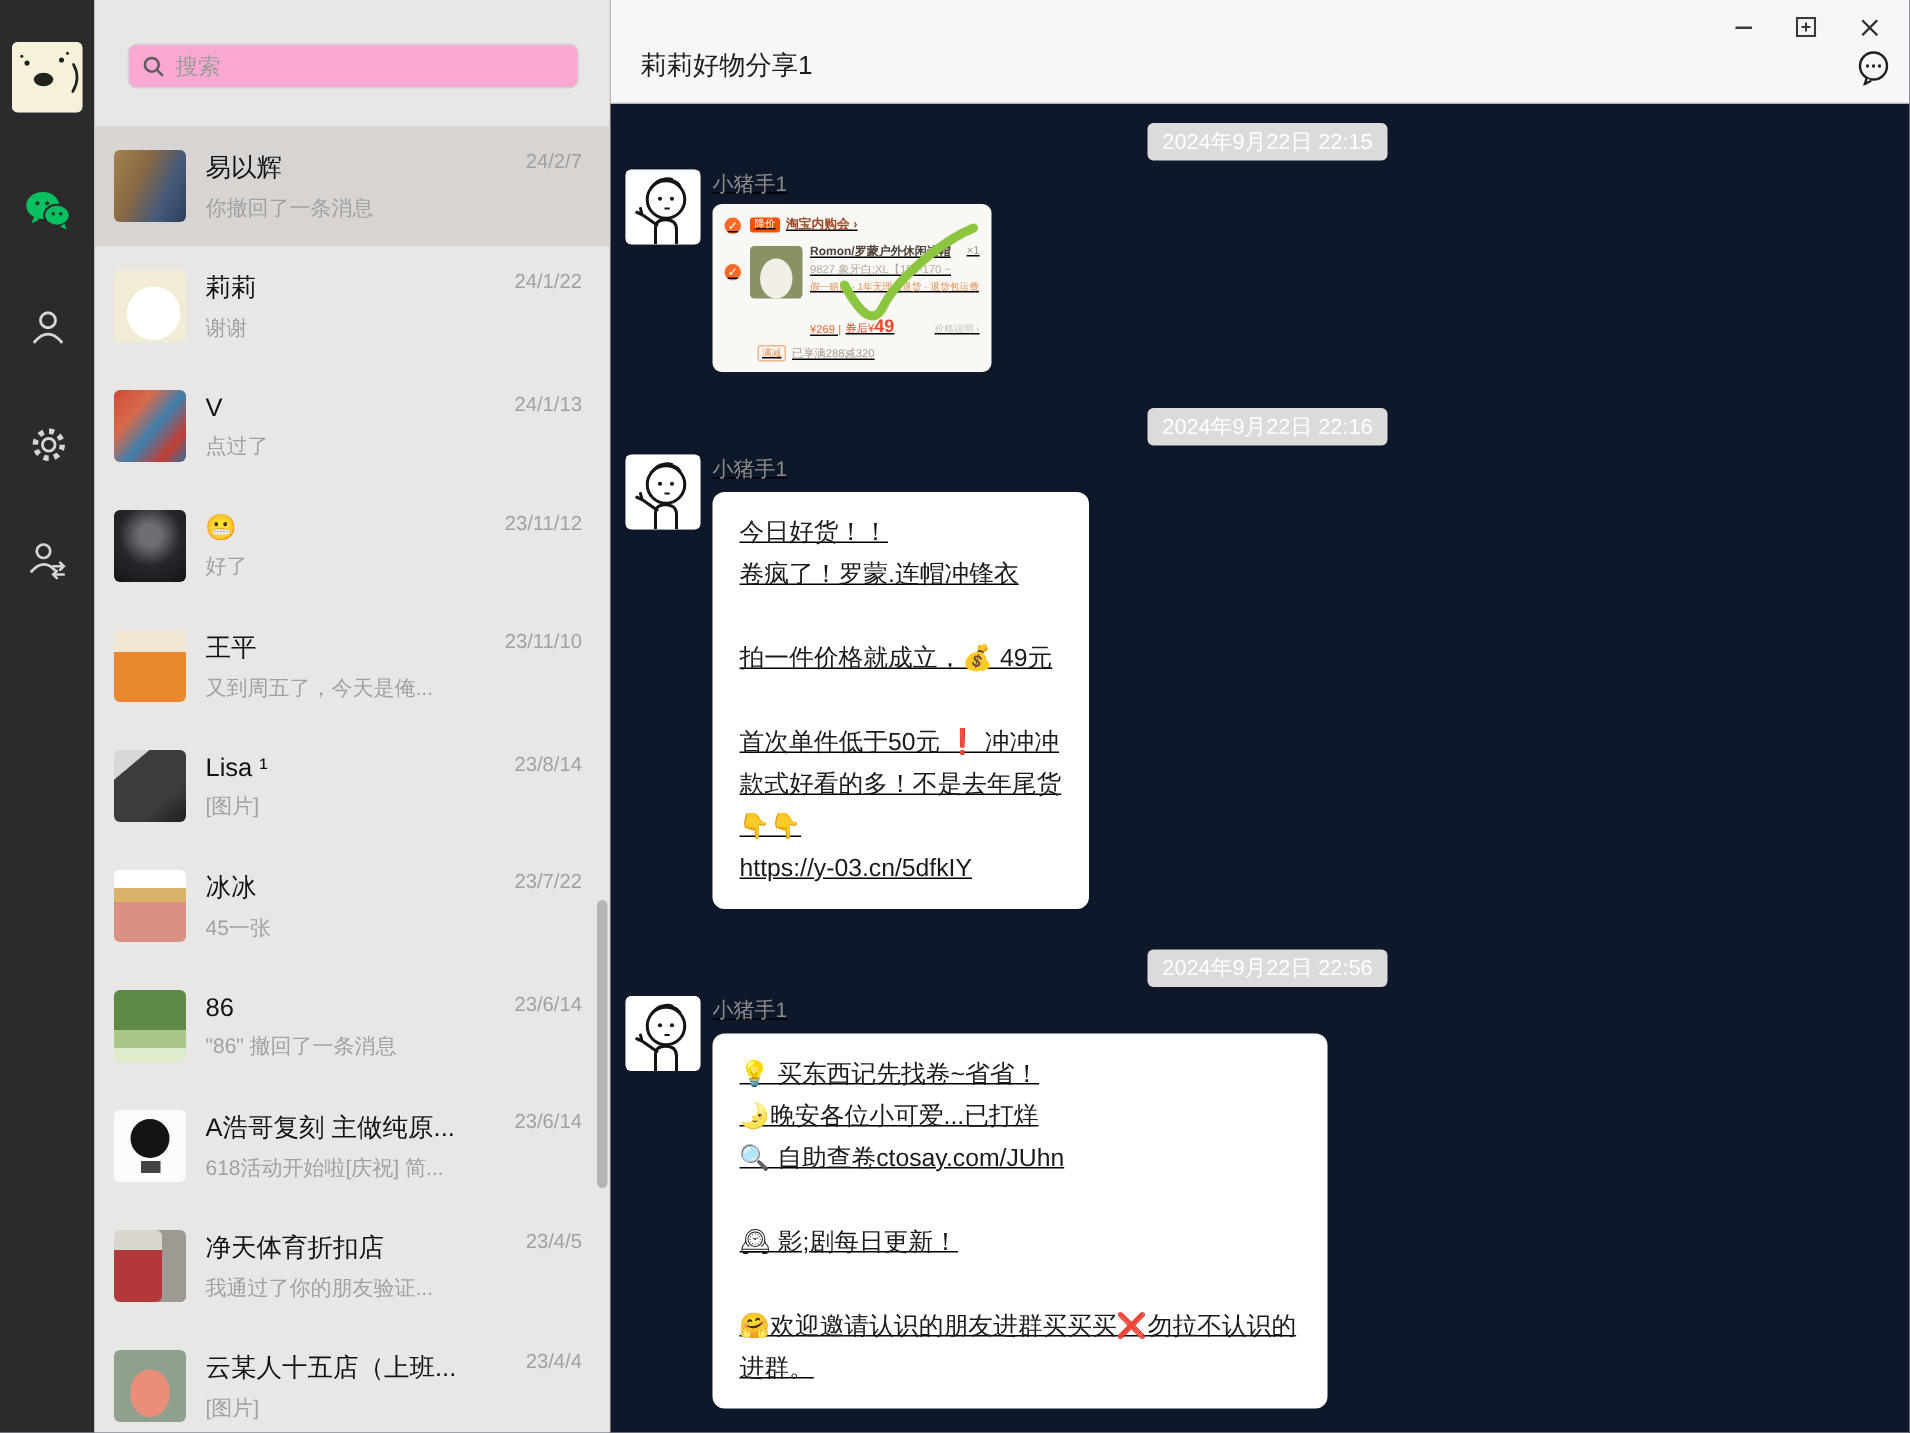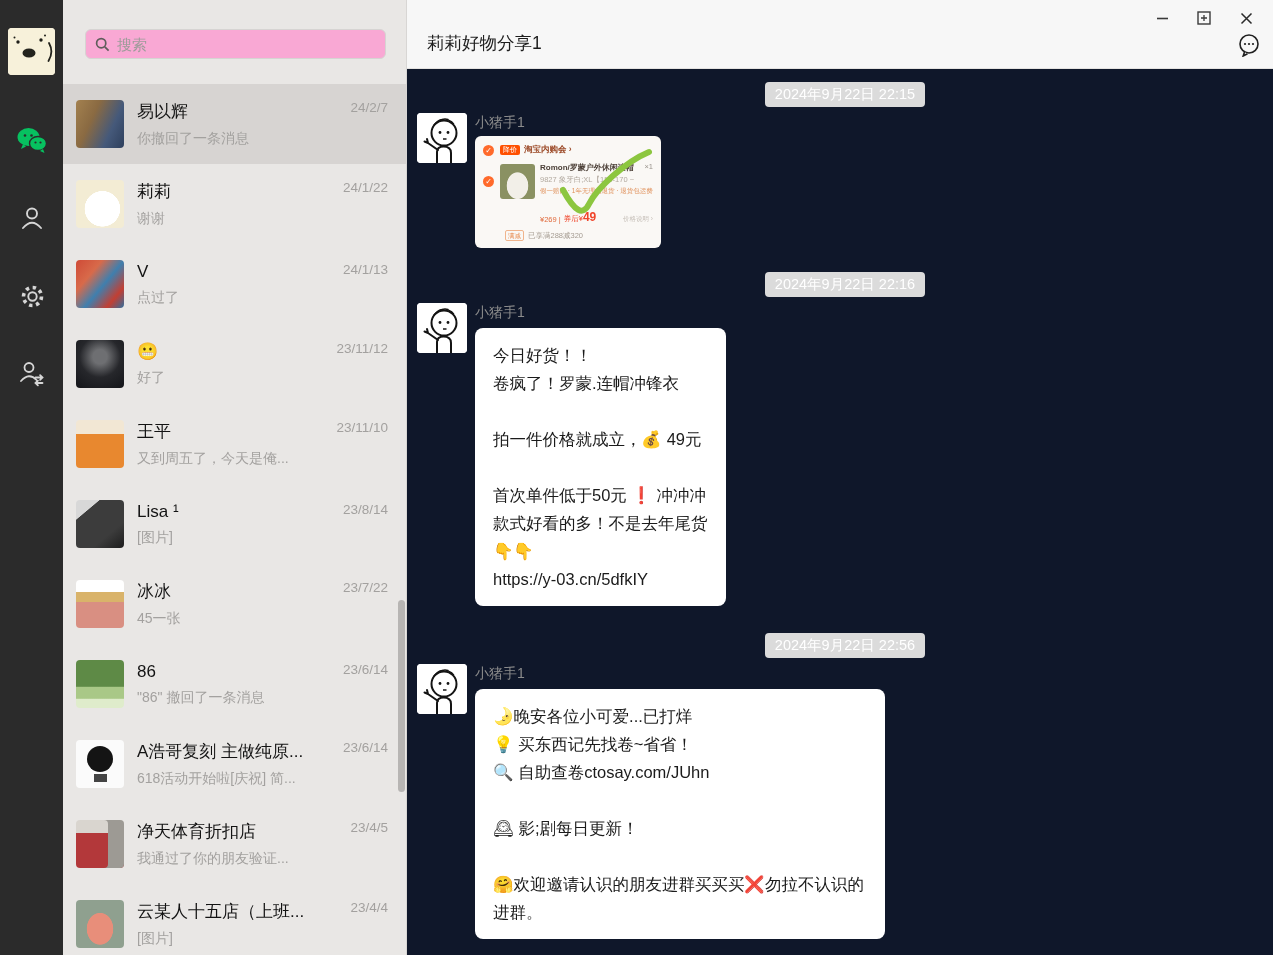--- a/index.html
+++ b/index.html
@@ -62,21 +62,21 @@
   .win-btn { width:42px; height:28px; display:flex; align-items:center; justify-content:center; cursor:pointer; }
   .more-btn { position:absolute; right:11px; top:32px; width:26px; height:26px;
     display:flex; align-items:center; justify-content:center; cursor:pointer; }
 
   .messages { flex:1; overflow:hidden; padding-left:10px; }
   .tstamp { width:max-content; margin:0 auto; background:#dbdbdb; color:#ffffff;
     font-size:14.5px; padding:3px 10px; border-radius:4px; }
   .t1 { margin-top:13px; } .t2 { margin-top:24px; } .t3 { margin-top:27px; }
   .msg { display:flex; margin-top:6px; }
   .msg-avatar { width:50px; height:50px; flex:none; border-radius:4px; overflow:hidden; background:#fff; }
-  .msg-body { margin-left:8px; }
+  .msg-body { margin-left:8px;text-decoration:underline; }
   .sender { font-size:14px; color:#8c8c8c; margin-top:1px; }
   .bubble { margin-top:6px; background:#ffffff; border-radius:8px; padding:13px 18px;
     font-size:16.5px; line-height:28px; color:#1b1b1b; width:max-content; }
   .bubble.wide { max-width:410px; }
   .bline { min-height:28px; white-space:pre-wrap; }
 
   
   .pcard { margin-top:4px; width:186px; background:#faf8f5; border-radius:6px;
     padding:8px 8px 7px 8px; position:relative; cursor:pointer;
     font-family:"Liberation Sans","DejaVu Sans",sans-serif; }
@@ -412,22 +412,22 @@
             <circle cx="23" cy="19.5" r="1.4" fill="#141414"></circle>
               <circle cx="31" cy="19.5" r="1.4" fill="#141414"></circle>
             <path d="M26 26 h3.5" stroke="#141414" stroke-width="1.4"></path>
             <path d="M20 50 V39 q0-5.5 6.5-5.5 q7.5 0 7.5 6.5 V50" fill="#fff" stroke="#141414" stroke-width="2"></path>
             <path d="M21 37 L11 30 M11 30 l-3.5-1.5 M11 30 l-1 -4" stroke="#141414" stroke-width="2" fill="none" stroke-linecap="round"></path>
           </svg>
         </div>
         <div class="msg-body">
           <div class="sender">小猪手1</div>
           <div class="bubble wide">
+            <div class="bline">💡 买东西记先找卷~省省！</div>
             <div class="bline">🌛晚安各位小可爱...已打烊</div>
-            <div class="bline">💡 买东西记先找卷~省省！</div>
             <div class="bline">🔍 自助查卷ctosay.com/JUhn</div>
             <div class="bline"></div>
             <div class="bline">🕰 影;剧每日更新！</div>
             <div class="bline"></div>
             <div class="bline">🤗欢迎邀请认识的朋友进群买买买❌勿拉不认识的进群。</div>
           </div>
         </div>
       </div>
 
     </div>

